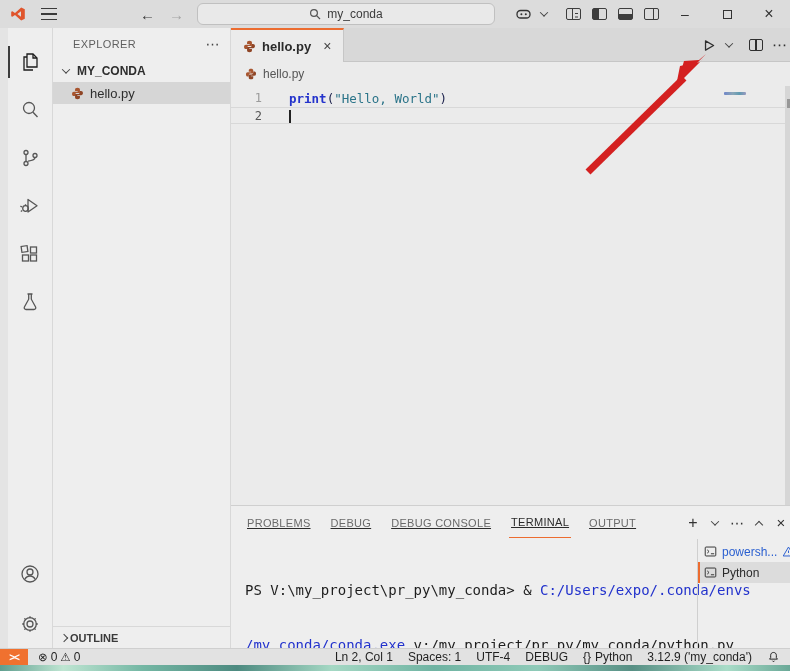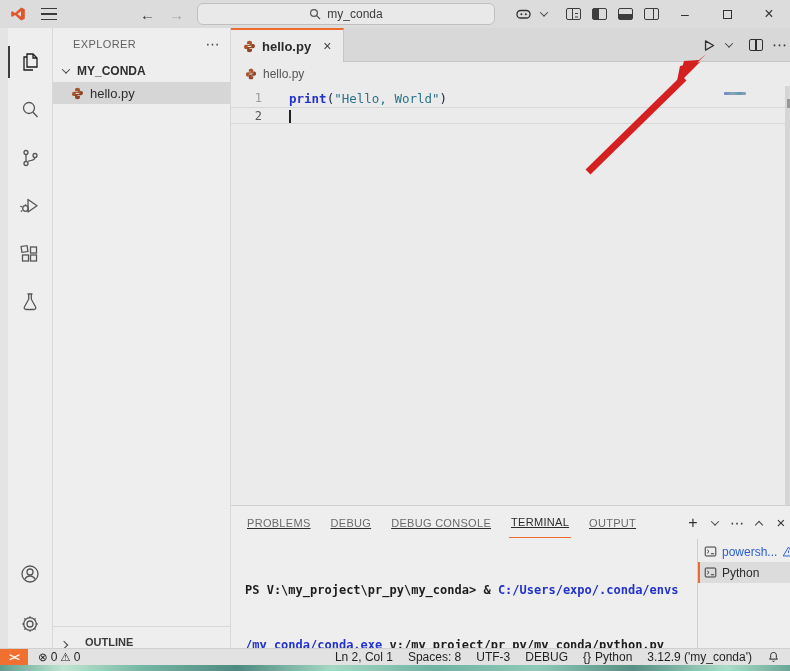--- a/index.html
+++ b/index.html
@@ -38,21 +38,21 @@
   .ab-item.active::before { content:""; position:absolute; left:0; top:8px; bottom:8px; width:2px; background:#3c3c3c; }
   .ab-bottom { margin-top:auto; padding-bottom:4px; }
 
   
   .sidebar { width:178px; background:#eeeeee; border-right:1px solid #d8d8d8; display:flex; flex-direction:column; }
   .sb-head { height:32px; display:flex; align-items:center; padding:0 10px 0 20px; font-size:11px; letter-spacing:.4px; color:#5f5f5f; }
   .sb-head .more { margin-left:auto; font-size:14px; color:#444; cursor:pointer; }
   .folder-row { height:22px; display:flex; align-items:center; gap:4px; padding-left:6px; font-weight:bold; font-size:12px; color:#2e2e2e; cursor:pointer; }
   .file-row { height:22px; display:flex; align-items:center; gap:6px; padding-left:18px; background:#d6d6d6; font-size:13px; color:#2e2e2e; cursor:pointer; }
   .sb-spacer { flex:1; }
-  .sb-section { height:22px; display:flex; align-items:flex-end; gap:18px; padding-left:8px; border-top:1px solid #d8d8d8; font-weight:bold; font-size:11px; color:#3a3a3a; cursor:pointer; }
+  .sb-section { height:22px; display:flex; align-items:center; gap:3px; padding-left:8px; border-top:1px solid #d8d8d8; font-weight:bold; font-size:11px; color:#3a3a3a; cursor:pointer; }
 
   
   .editor-col { flex:1; display:flex; flex-direction:column; min-width:0; }
 
   .tabbar { height:34px; background:#d8d8d8; display:flex; align-items:stretch; position:relative; }
   .tab { display:flex; align-items:center; gap:6px; padding:0 12px; font-size:13px; border-right:1px solid #c6c6c6; cursor:pointer; }
   .tab.welcome { background:#e2e2e2; color:#6b6b6b; font-style:italic; }
   .tab.active { background:#ebebeb; color:#2b2b2b; border-top:2px solid #ec6c30; }
   .tab .closex { font-size:14px; color:#444; margin-left:6px; cursor:pointer; }
   .tab-rest { flex:1; border-bottom:1px solid #c6c6c6; }
@@ -81,21 +81,21 @@
   .ed-thumb { position:absolute; top:13px; left:2px; right:2px; height:9px; background:#979797; cursor:pointer; }
 
   
   .panel { height:143px; background:#eeeeee; border-top:1px solid #cfcfcf; display:flex; flex-direction:column; position:relative; }
   .panel-head { height:33px; display:flex; align-items:center; padding-left:14px; position:relative;text-decoration:underline; }
   .ptab { font-size:11px; letter-spacing:.3px; color:#6a6a6a; margin-right:16px; padding:9px 2px; cursor:pointer; }
   .ptab.active { color:#2b2b2b; border-bottom:1.6px solid #ec6c30; }
   .panel-actions { position:absolute; right:10px; top:0; height:33px; display:flex; align-items:center; gap:8px; color:#333; }
   .panel-actions .pa { cursor:pointer; display:flex; align-items:center; justify-content:center; min-width:14px; font-size:14px; }
   .panel-body { flex:1; display:flex; min-height:0; }
-  .term-content { width:466px; padding:5px 0 0 14px; font-family:"DejaVu Sans Mono", monospace; font-size:12px; line-height:18.4px; white-space:pre; color:#1d1d1d;font-weight:bold; }
+  .term-content { width:466px; padding:5px 0 0 14px; font-family:"DejaVu Sans Mono", monospace; font-size:14px; line-height:18.4px; white-space:pre; color:#1d1d1d; }
   .seg-path { color:#2232cc; }
   .term-list { flex:1; border-left:1px solid #cfcfcf; display:flex; flex-direction:column; padding-top:2px; }
   .tl-row { height:21px; display:flex; align-items:center; gap:5px; padding-left:6px; font-size:12px; cursor:pointer; }
   .tl-row.warn-row { color:#2a5fd0; }
   .tl-row.selected { background:#dcdcdc; border-left:2px solid #ec6c30; padding-left:4px; color:#2b2b2b; }
 
   
   .statusbar { position:absolute; top:648px; left:0; width:790px; height:17px; background:#e2e2e2; border-top:1px solid #cfcfcf; display:flex; align-items:center; font-size:12px; color:#1f1f1f; }
   .remote { width:28px; height:100%; background:#f0712f; color:#fff; display:flex; align-items:center; justify-content:center; font-size:10px; font-weight:bold; letter-spacing:-1px; cursor:pointer; transform:skewX(0); }
   .sb-problems { display:flex; align-items:center; gap:3px; margin-left:10px; cursor:pointer; }
@@ -376,22 +376,22 @@
 <div class="statusbar">
   <div class="remote">&gt;&lt;</div>
   <div class="sb-problems">
     <span class="g">⊗</span>
     <span>0</span>
     <span class="g">⚠</span>
     <span>0</span>
   </div>
   <div class="sb-right">
     <span class="sb-item">Ln 2, Col 1</span>
-    <span class="sb-item">Spaces: 8</span>
-    <span class="sb-item">UTF-3</span>
+    <span class="sb-item">Spaces: 1</span>
+    <span class="sb-item">UTF-4</span>
     <span class="sb-item">DEBUG</span>
     <span class="sb-item">
         <span>{}</span>
         <span>Python</span>
       </span>
     <span class="sb-item">3.12.9 ('my_conda')</span>
     <span class="sb-item">
       <svg width="13" height="13" viewBox="0 0 16 16" fill="none" stroke="#1f1f1f" stroke-width="1.2">
           <path d="M8 1.8c-2.2 0-3.5 1.5-3.5 3.5v2.8L3.2 10h9.6l-1.3-1.9V5.3c0-2-1.3-3.5-3.5-3.5z"></path>
           <path d="M6.7 12a1.4 1.4 0 0 0 2.6 0"></path>

